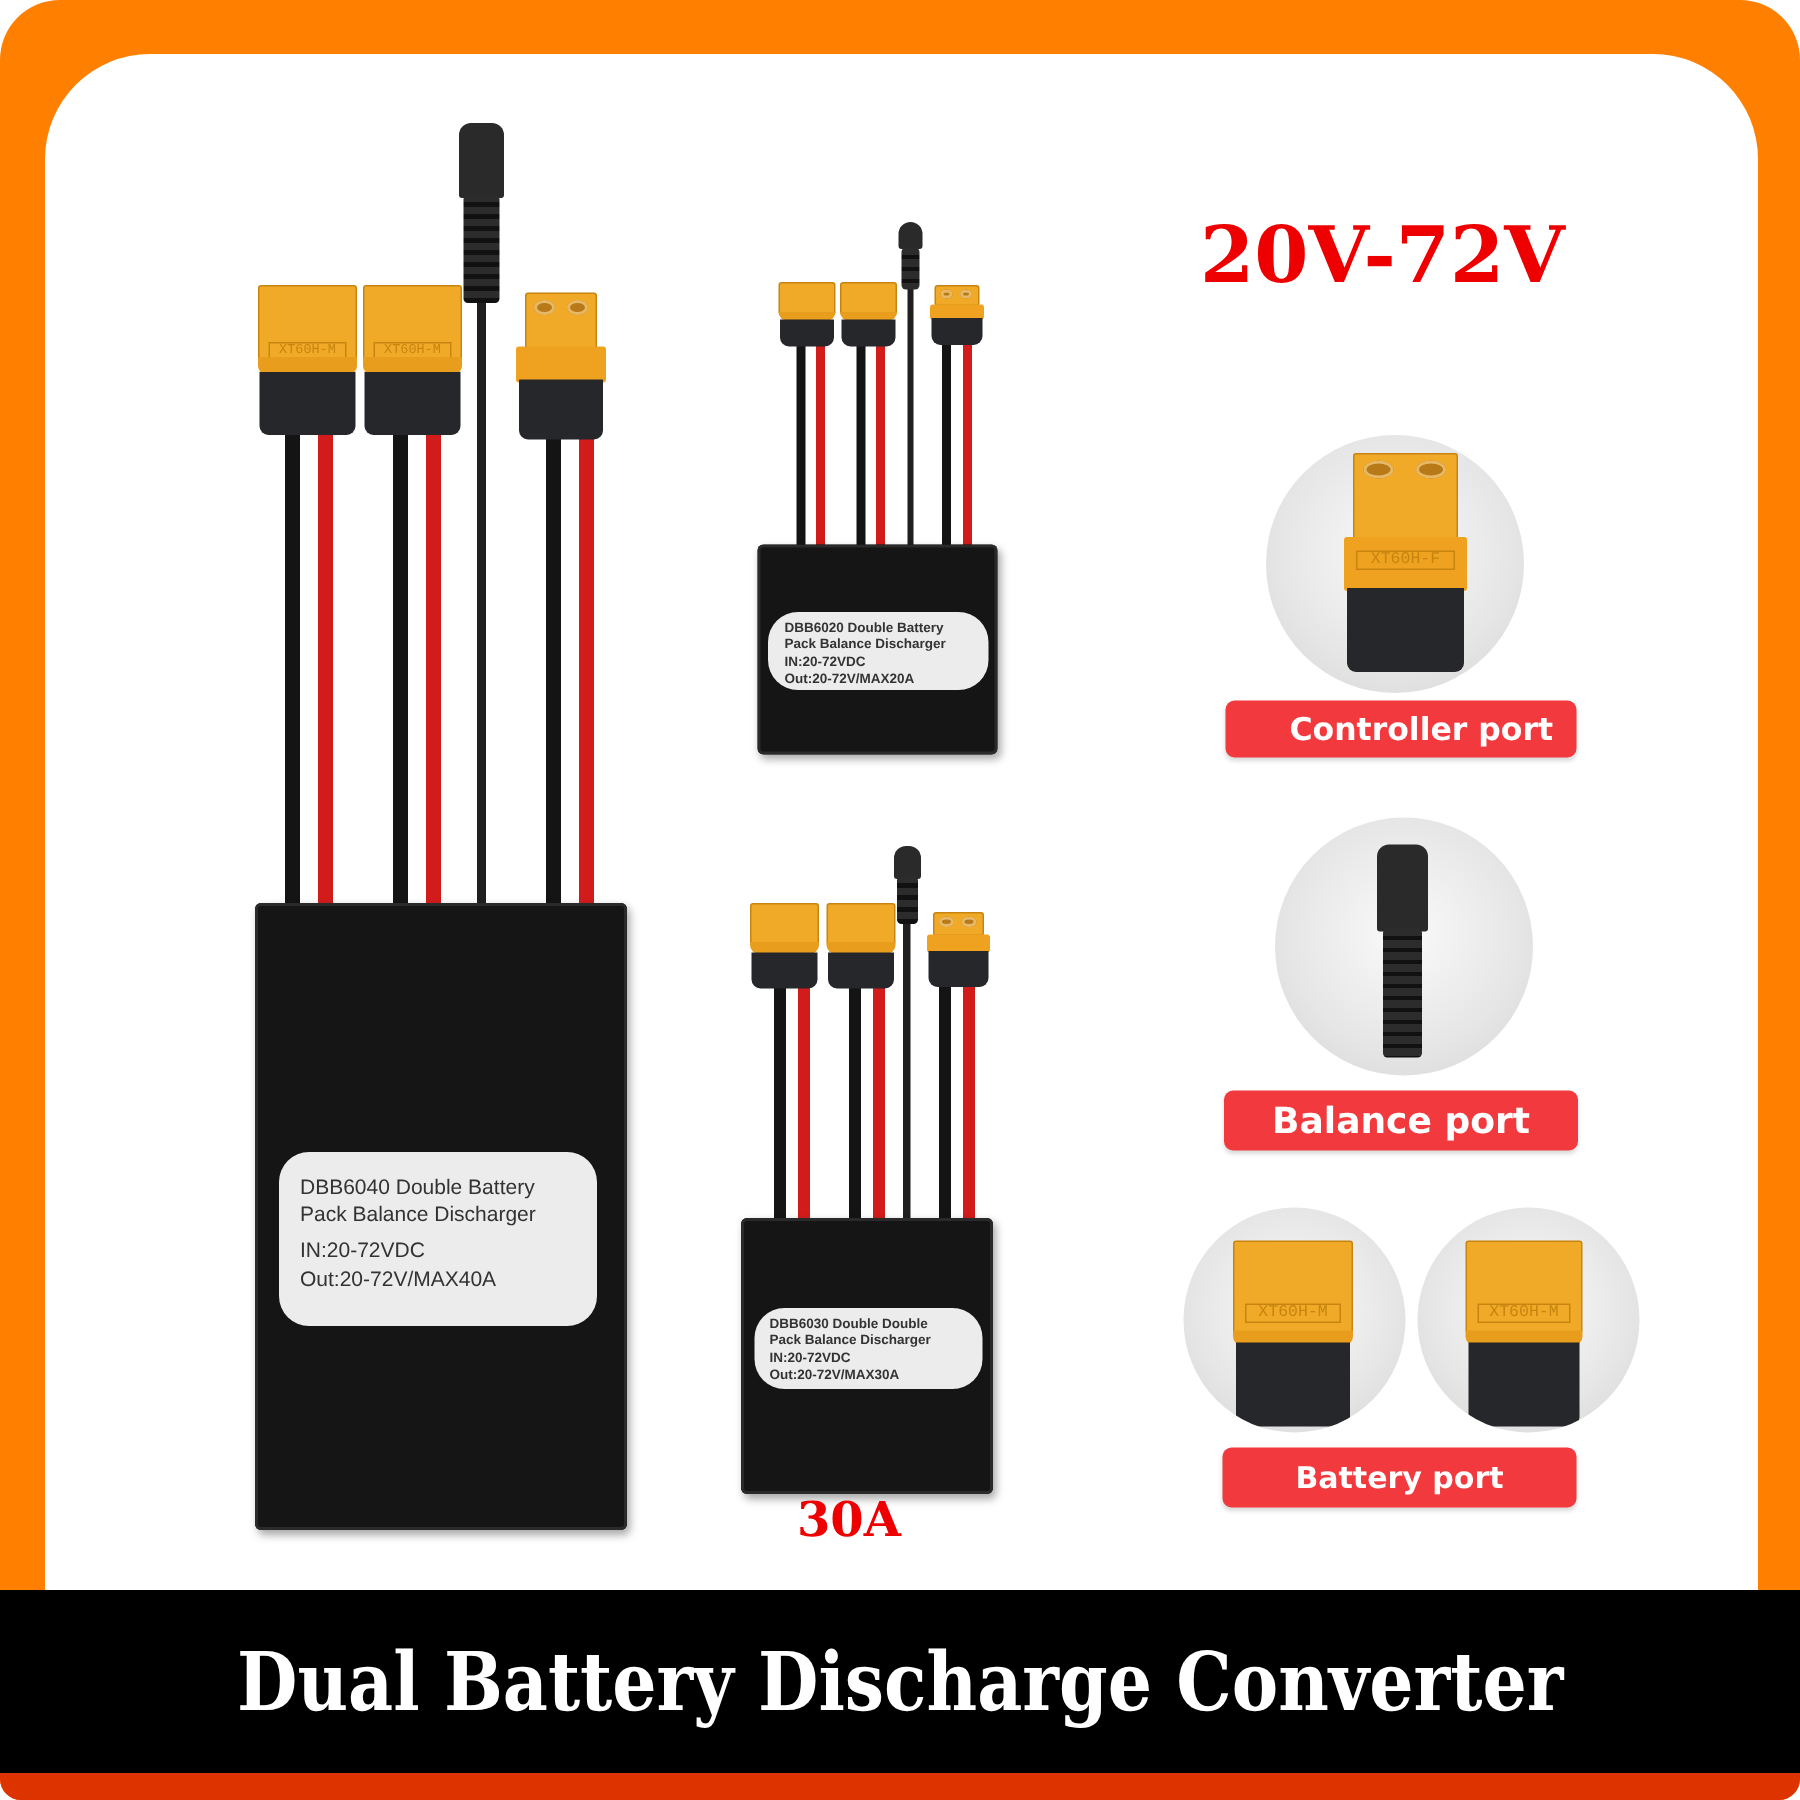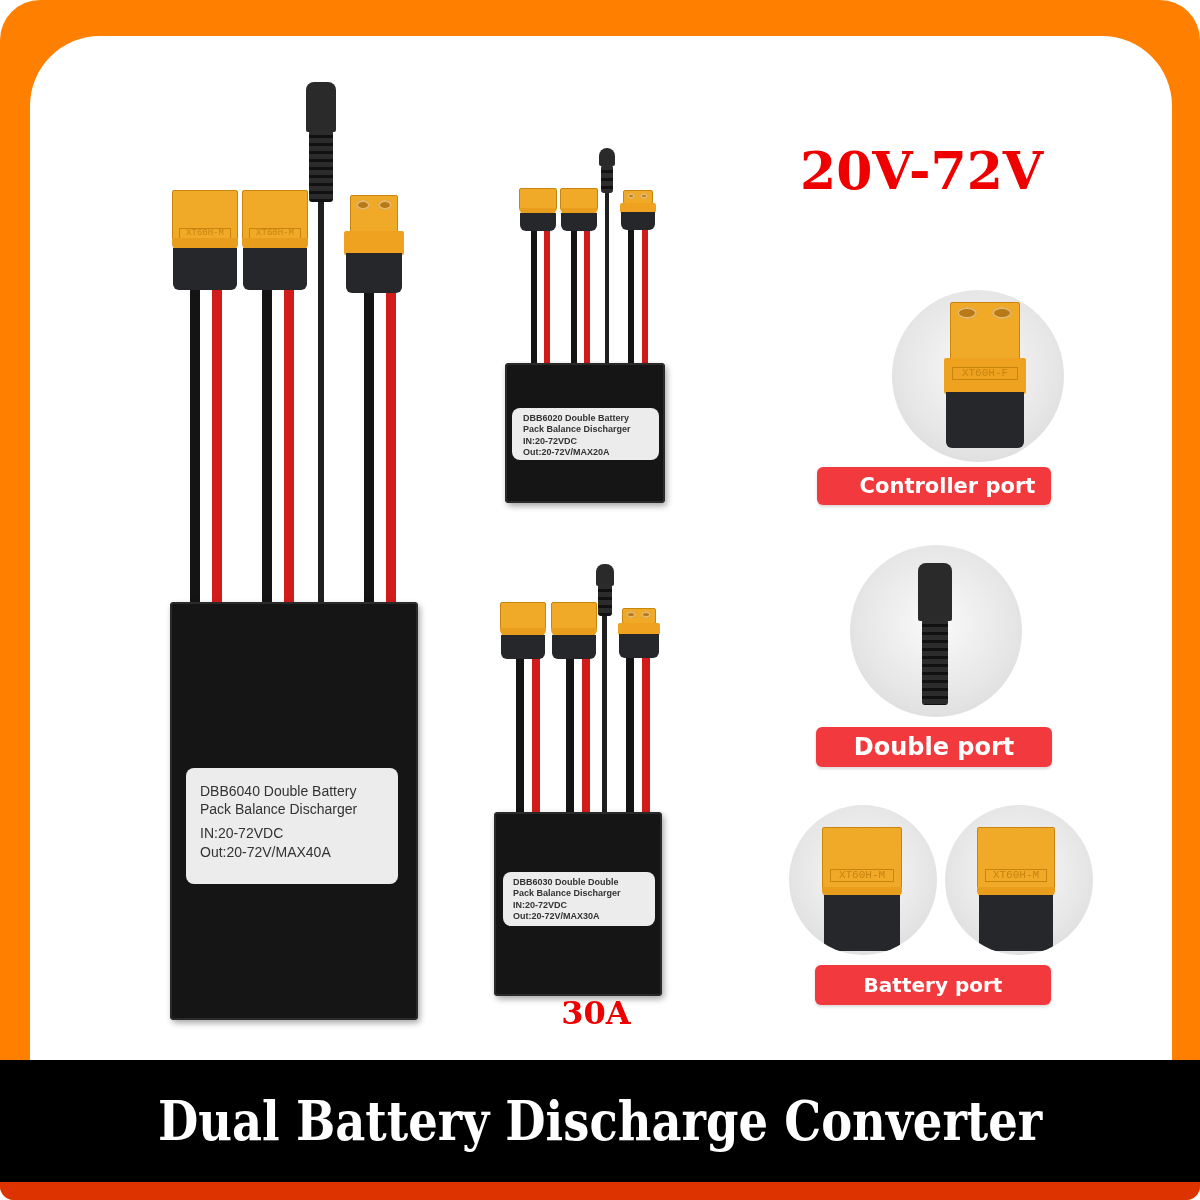--- a/index.html
+++ b/index.html
@@ -35,21 +35,21 @@
     white-space: nowrap;
   }
 
   
   .product { position: absolute; }
   .box {
     position: absolute; background: #151515; border-radius: 4px;
     box-shadow: inset 0 0 0 2px #2a2a2a, 2px 3px 6px rgba(0,0,0,0.35);
   }
   .label-card {
-    position: absolute; background: #ececec; border-radius: 8px;
+    position: absolute; background: #ececec; border-radius: 20px;
     color: #333; font-family: "Liberation Sans", sans-serif; line-height: 1.3;
   }
   .label-card span { display: block; white-space: nowrap; }
   .amp {
     position: absolute; font-family: "DejaVu Serif", serif; font-weight: bold;
     text-align: center; white-space: nowrap;
   }
 
   .wire { position: absolute; border-radius: 2px; }
   .wire.black { background: #141414; }
@@ -241,44 +241,44 @@
     <div class="boot" style="left:1px;top:26px;width:40px;height:24px;"></div>
   </div>
 
   <div class="box" style="left:494px;top:812px;width:168px;height:184px;"></div>
   <div class="label-card" style="left:503px;top:872px;width:152px;height:54px;padding:5px 0 0 10px;font-size:9px;font-weight:bold;line-height:1.25;">
     <span>DBB6030 Double Double</span>
     <span>Pack Balance Discharger</span>
     <span>IN:20-72VDC</span>
     <span>Out:20-72V/MAX30A</span>
   </div>
-  <div class="amp" style="left:512px;top:994px;width:168px;color:#ee0000;font-size:32px;">30A</div>
-</div>
-
-<div class="port-circle" style="left:892px;top:290px;width:172px;height:172px;">
+  <div class="amp" style="left:482px;top:994px;width:168px;color:#ee0000;font-size:32px;">30A</div>
+</div>
+
+<div class="port-circle" style="left:844px;top:290px;width:172px;height:172px;">
   <div class="xt-female" style="left:52px;top:12px;width:82px;height:150px;">
     <div class="top" style="left:6px;top:0;width:70px;height:58px;"></div>
     <div class="hole" style="left:13px;top:5px;width:20px;height:12px;"></div>
     <div class="hole" style="left:48px;top:5px;width:20px;height:12px;"></div>
     <div class="collar" style="left:0;top:56px;width:82px;height:36px;"></div>
     <div class="xt-male" style="position:absolute;left:0;top:0;width:82px;">
       <div class="stamp" style="top:65px;height:13px;font-size:11px;">XT60H-F</div>
     </div>
     <div class="boot" style="left:2px;top:90px;width:78px;height:56px;"></div>
   </div>
 </div>
 <div class="port-badge" style="left:817px;top:467px;width:234px;height:38px;line-height:38px;font-size:21px;padding-left:27px;">Controller port</div>
 
 <div class="port-circle" style="left:850px;top:545px;width:172px;height:172px;">
   <div class="dc-jack" style="left:68px;top:18px;width:34px;height:150px;">
     <div class="tip" style="left:0;top:0;width:34px;height:58px;"></div>
     <div class="ribs" style="left:4px;top:56px;width:26px;height:86px;"></div>
   </div>
 </div>
-<div class="port-badge" style="left:816px;top:727px;width:236px;height:40px;line-height:40px;font-size:24px;">Double port</div>
+<div class="port-badge" style="left:816px;top:727px;width:236px;height:40px;line-height:40px;font-size:24px;">Balance port</div>
 
 <div class="port-circle" style="left:789px;top:805px;width:148px;height:150px;">
   <div class="xt-male" style="left:33px;top:22px;width:80px;height:130px;">
     <div class="head" style="height:62px;"></div>
     <div class="stamp" style="top:42px;height:13px;font-size:11px;">XT60H-M</div>
     <div class="collar" style="top:60px;height:10px;"></div>
     <div class="boot" style="top:68px;height:56px;"></div>
   </div>
 </div>
 <div class="port-circle" style="left:945px;top:805px;width:148px;height:150px;">

